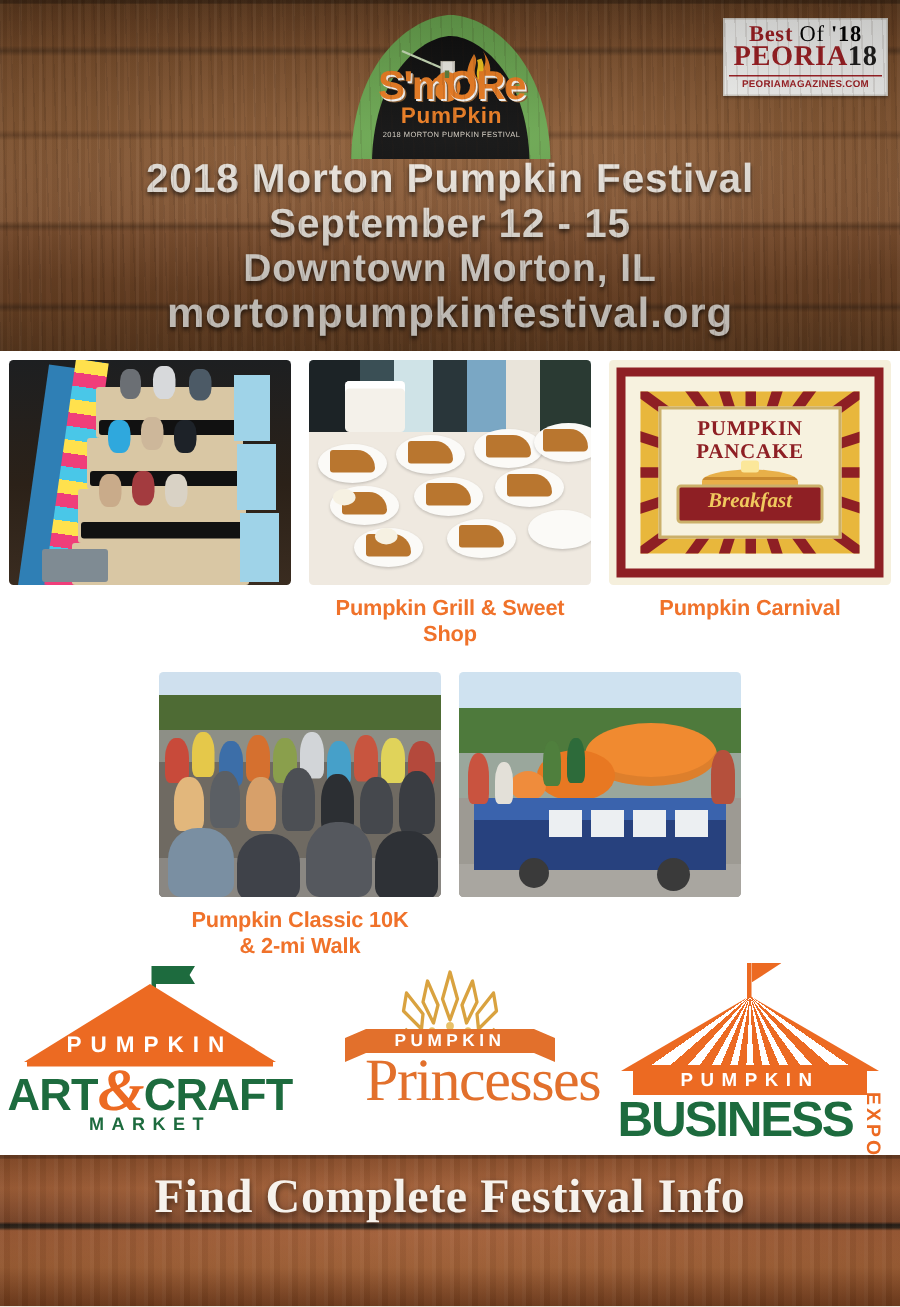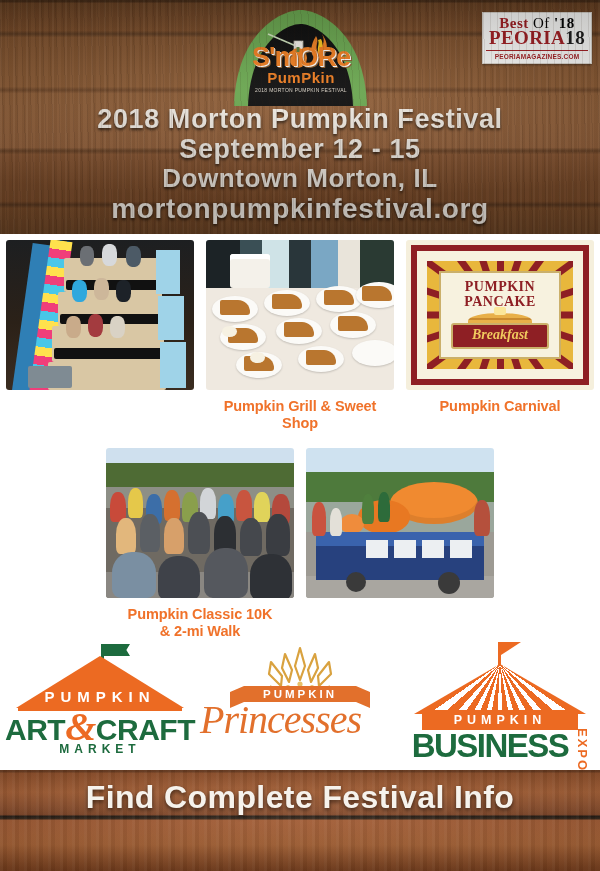--- a/index.html
+++ b/index.html
@@ -134,22 +134,22 @@
     font-weight:700;font-size:30px;line-height:34px;color:#1d6b3e;letter-spacing:-.5px;}
   .ac-main .amp{color:#ec6a22;font-family:"Liberation Serif",serif;font-size:40px;font-style:italic;}
   .ac-sub{position:absolute;left:0;top:102px;width:200px;text-align:center;color:#1d6b3e;
     font-weight:700;font-size:12px;letter-spacing:5px;}
 
   
   .pr-crown{position:absolute;left:58px;top:6px;width:84px;height:56px;}
   .pr-band{position:absolute;left:30px;top:46px;width:140px;height:22px;background:#e2702c;
     clip-path:polygon(0 6px,14px 0,126px 0,140px 6px,140px 22px,126px 16px,14px 16px,0 22px);
     color:#fff;font-weight:700;font-size:11.5px;letter-spacing:3px;text-align:center;line-height:16px;}
-  .pr-script{position:absolute;left:0;top:56px;width:200px;text-align:left;color:#e2702c;
-    font-family:"Liberation Serif",serif;font-style:italic;font-size:40px;line-height:48px;letter-spacing:-1px;}
+  .pr-script{position:absolute;left:0;top:56px;width:200px;text-align:right;color:#e2702c;
+    font-family:"Liberation Serif",serif;font-size:40px;line-height:48px;letter-spacing:-1px;}
 
   
   .be-pole{position:absolute;left:98px;top:2px;width:3px;height:26px;background:#ec6a22;}
   .be-flag{position:absolute;left:101px;top:2px;width:20px;height:13px;background:#ec6a22;
     clip-path:polygon(0 0,100% 0,0 100%);}
   .be-tent{position:absolute;left:14px;top:24px;width:172px;height:50px;overflow:hidden;
     clip-path:polygon(50% 0,100% 100%,0 100%);
     background:repeating-conic-gradient(from -90deg at 50% 0%, #ec6a22 0 7deg, #ffffff 7deg 13deg);}
   .be-word{position:absolute;left:22px;top:70px;width:156px;height:20px;background:#ec6a22;
     color:#fff;font-weight:700;font-size:12.5px;letter-spacing:5px;text-align:center;line-height:20px;}
@@ -160,21 +160,21 @@
 
   
   .footer{position:absolute;left:0;top:770px;width:600px;height:101px;overflow:hidden;
     background:
       linear-gradient(180deg, rgba(0,0,0,.25) 0 2px, rgba(0,0,0,0) 3px),
       repeating-linear-gradient(90deg, rgba(255,255,255,.05) 0 3px, rgba(0,0,0,.05) 3px 7px, rgba(255,255,255,.02) 7px 12px),
       linear-gradient(180deg,#9a5228 0%,#a85c2e 22%,#7d3f1e 44%,#1a1008 46%,#2a1a0d 48%,#a2562b 50%,#b06432 74%,#8c4a23 100%);}
   .footer:after{content:"";position:absolute;inset:0;
     background:radial-gradient(130% 80% at 50% 40%, rgba(255,255,255,.10), rgba(0,0,0,.25) 80%);}
   .ftxt{position:absolute;left:0;top:8px;width:600px;text-align:center;z-index:3;}
-  .ft{font-family:Liberation Sans, sans-serif;font-weight:700;color:#f6f2ec;
+  .ft{font-family:Liberation Serif, serif;font-weight:700;color:#f6f2ec;
       text-shadow:0 2px 4px rgba(0,0,0,.6);letter-spacing:.4px;}
   .ft1{font-size:32px;line-height:38px;}
   .ft2{font-size:33px;line-height:40px;}
 </style>
 </head>
 <body>
 
 <div class="poster">
 
   <div class="header">

